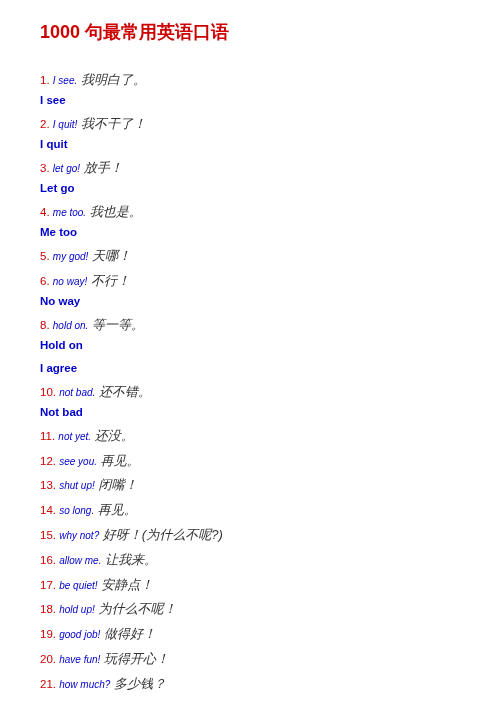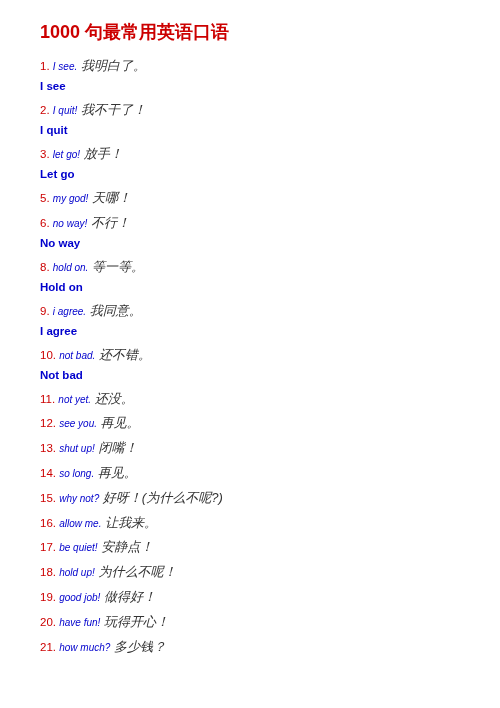--- a/index.html
+++ b/index.html
@@ -13,21 +13,21 @@
       background: #ffffff;
       font-family: Arial, sans-serif;
       font-size: 12px;
       color: #333;
       padding: 20px 40px;
     }
     h1 {
       font-size: 18px;
       font-weight: bold;
       color: #cc0000;
-      margin-bottom: 12px;
+      margin-bottom: 26px;
     }
     .phrase-block {
       margin-bottom: 4px;
     }
     .phrase-line {
       line-height: 1.6;
     }
     .phrase-cn {
       color: #333;
       font-size: 13px;
@@ -61,32 +61,35 @@
     </div>
     <div class="phrase-block">
       <div class="phrase-line"><span class="number-label">2. </span><span class="phrase-en">I quit!</span><span class="phrase-cn"> 我不干了！</span></div>
       <div class="phrase-line"><span class="standalone-en">I quit</span></div>
     </div>
     <div class="phrase-block">
       <div class="phrase-line"><span class="number-label">3. </span><span class="phrase-en">let go!</span><span class="phrase-cn"> 放手！</span></div>
       <div class="phrase-line"><span class="standalone-en">Let go</span></div>
     </div>
     <div class="phrase-block">
+      <div class="phrase-line"><span class="number-label">4. </span><span class="phrase-en">me too.</span><span class="phrase-cn"> 我也是。</span></div>
+      <div class="phrase-line"><span class="standalone-en">Me too</span></div>
+    </div>
+    <div class="phrase-block">
       <div class="phrase-line"><span class="number-label">5. </span><span class="phrase-en">my god!</span><span class="phrase-cn"> 天哪！</span></div>
     </div>
     <div class="phrase-block">
       <div class="phrase-line"><span class="number-label">6. </span><span class="phrase-en">no way!</span><span class="phrase-cn"> 不行！</span></div>
       <div class="phrase-line"><span class="standalone-en">No way</span></div>
     </div>
     <div class="phrase-block">
       <div class="phrase-line"><span class="number-label">8. </span><span class="phrase-en">hold on.</span><span class="phrase-cn"> 等一等。</span></div>
       <div class="phrase-line"><span class="standalone-en">Hold on</span></div>
     </div>
     <div class="phrase-block">
-      <div class="phrase-line"><span class="number-label">9. </span><span class="phrase-en">i agree.</span><span class="phrase-cn"> 我同意。</span></div>
       <div class="phrase-line"><span class="standalone-en">I agree</span></div>
     </div>
     <div class="phrase-block">
       <div class="phrase-line"><span class="number-label">10. </span><span class="phrase-en">not bad.</span><span class="phrase-cn"> 还不错。</span></div>
       <div class="phrase-line"><span class="standalone-en">Not bad</span></div>
     </div>
     <div class="phrase-block">
       <div class="phrase-line"><span class="number-label">11. </span><span class="phrase-en">not yet.</span><span class="phrase-cn"> 还没。</span></div>
     </div>
     <div class="phrase-block">

